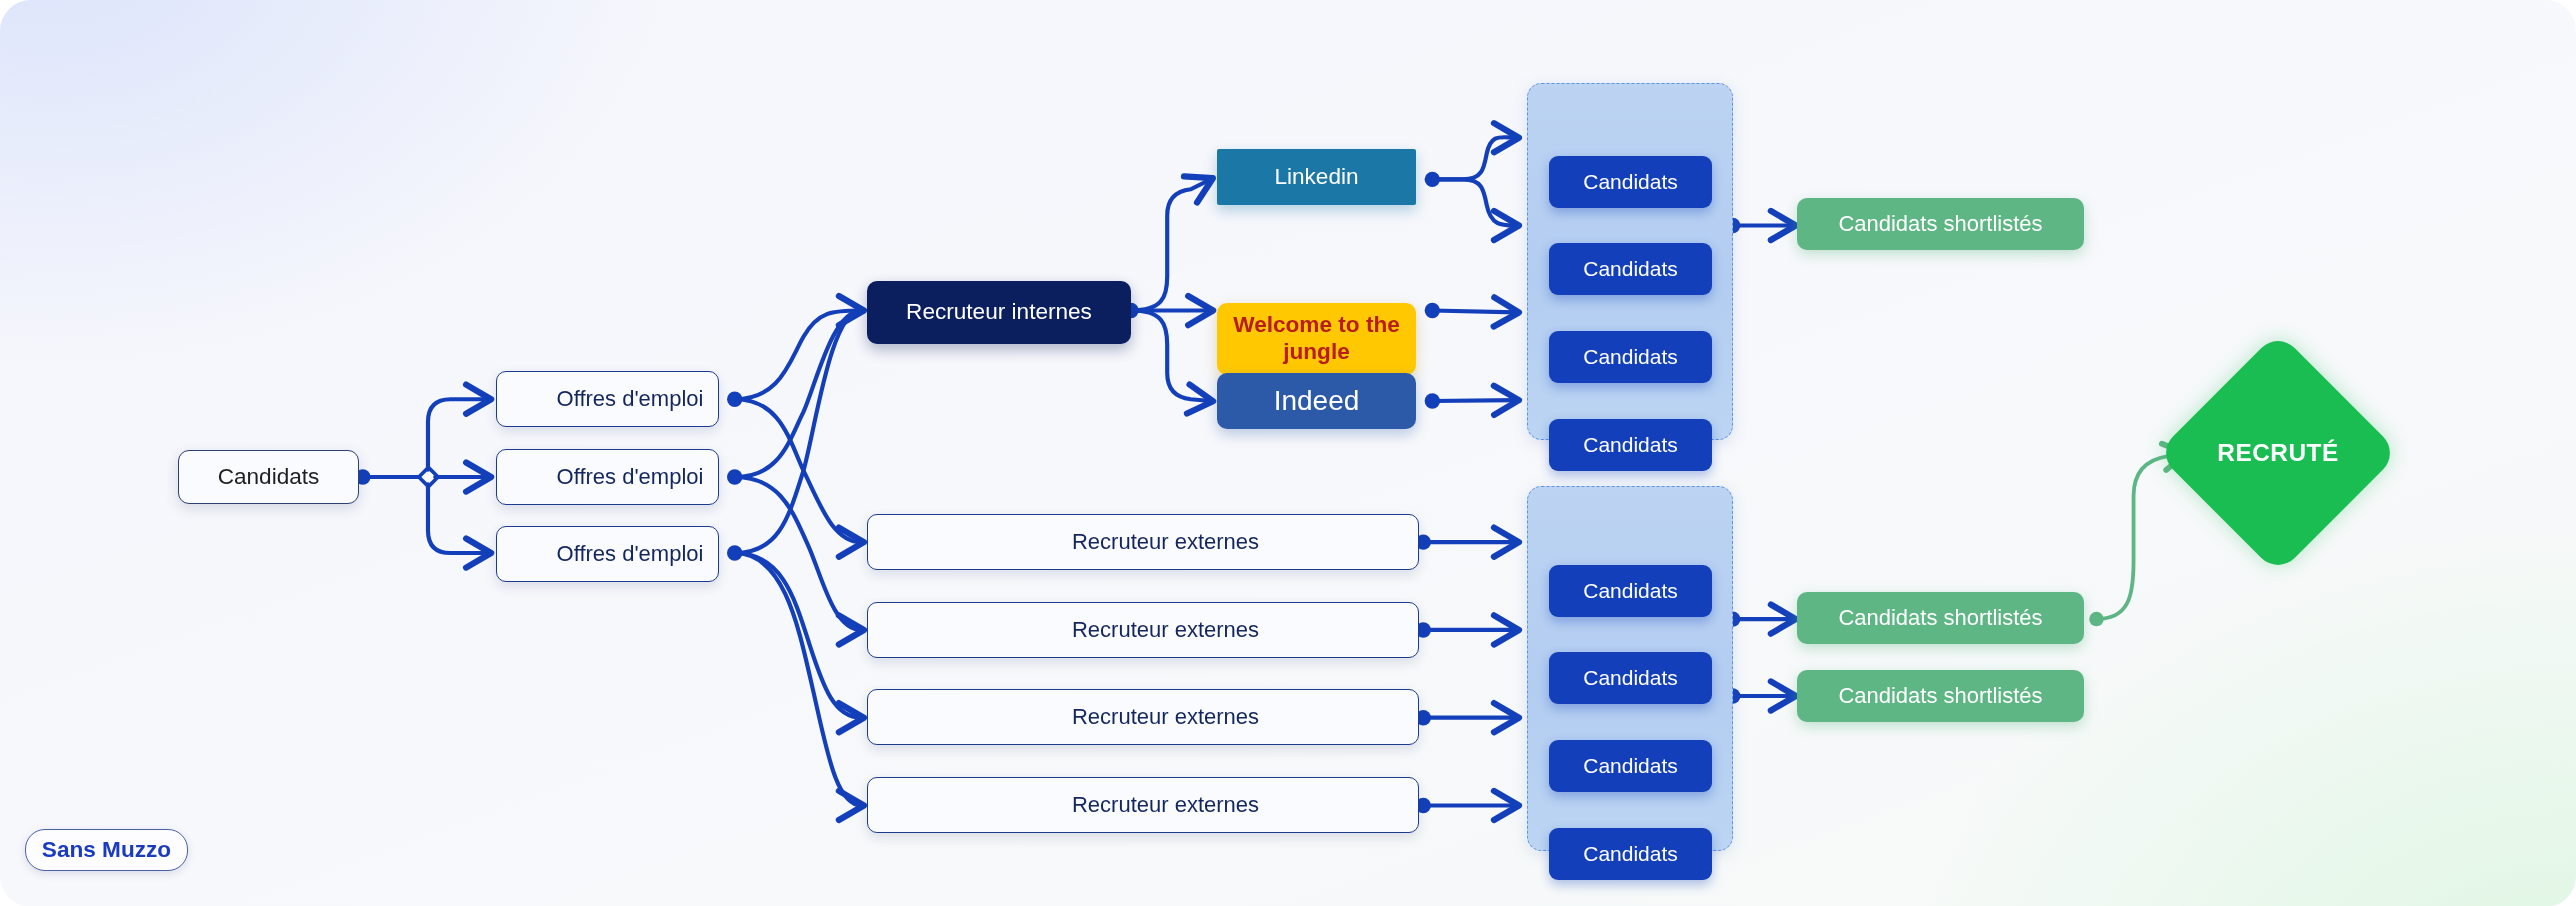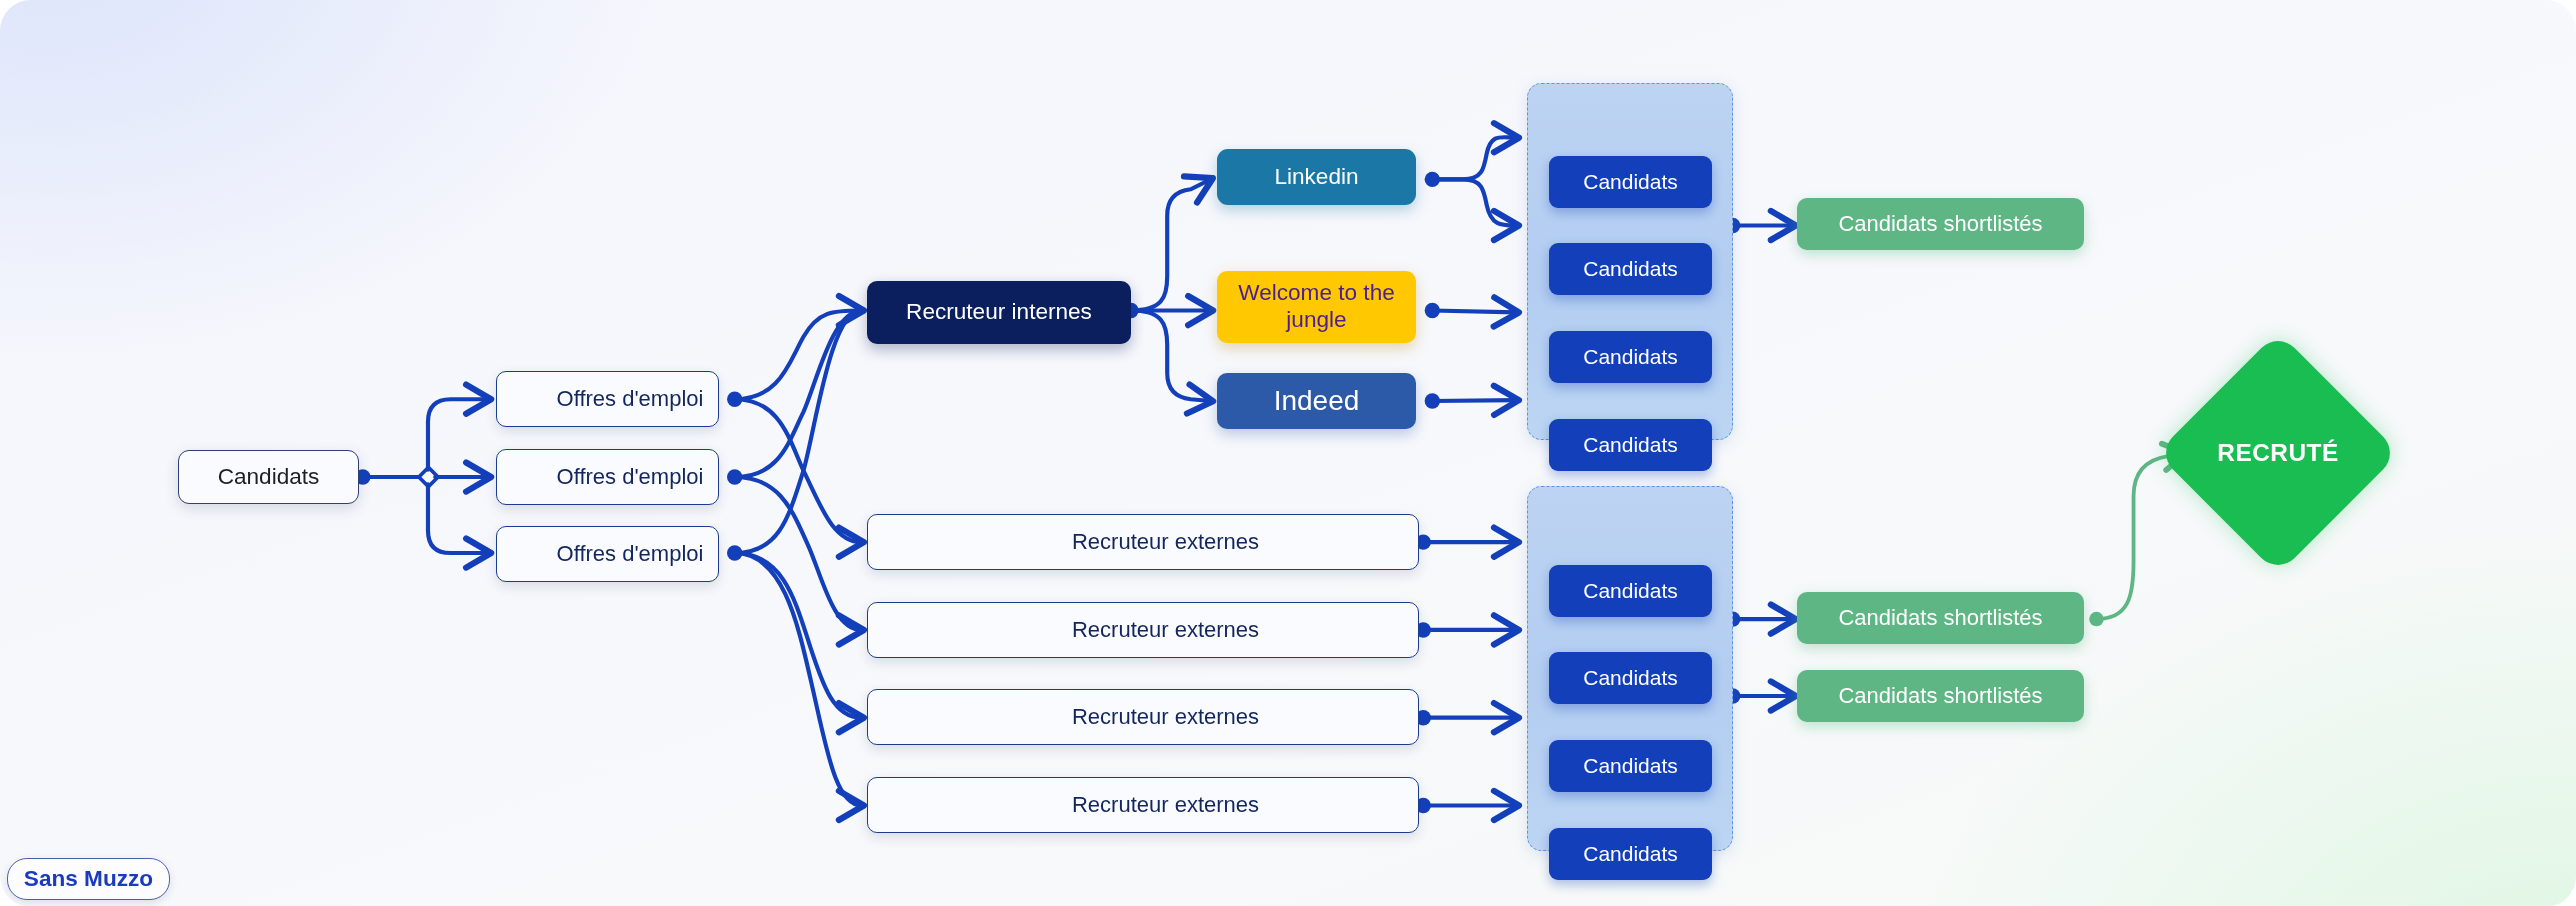--- a/index.html
+++ b/index.html
@@ -31,24 +31,24 @@
   }
   
   .n-employeur{
     background:#fafbfe;border:1.8px solid #2e3f72;border-radius:11px;
     color:#1d1f25;font-size:22.6px;
     box-shadow:0 4.5px 13.6px rgba(40,54,105,.16);
   }
   
   .n-navy{background:#0b1f5e;color:#fff;border-radius:10px;font-size:22.6px;
           box-shadow:0 5.4px 13.6px rgba(11,31,94,.3);}
-  .n-linkedin{background:#1b78a6;color:#fff;border-radius:11px;font-size:22.6px;
+  .n-linkedin{background:#1b78a6;color:#fff;border-radius:2px;font-size:22.6px;
           box-shadow:0 5.4px 13.6px rgba(27,120,166,.3);}
-  .n-wttj{background:#ffc800;color:#4c1d95;border-radius:10px;font-size:22.6px;font-weight:400;
-          box-shadow:0 5.4px 13.6px rgba(180,130,0,.28);}
+  .n-wttj{background:#ffc800;color:#b91c1c;border-radius:10px;font-size:22.6px;font-weight:700;
+          box-shadow:0 5.4px 13.6px rgba(180,130,0,.28);margin-top:32px;}
   .n-indeed{background:#2c5aa8;color:#fff;border-radius:10px;font-size:28px;
           box-shadow:0 5.4px 13.6px rgba(44,90,168,.3);}
   .n-candidat{background:#1340ba;color:#fff;border-radius:9px;font-size:21px;
           box-shadow:0 4.5px 11px rgba(19,64,186,.32);margin-top:48px;}
   .n-short{background:#5eb685;color:#fff;border-radius:10px;font-size:22px;
           box-shadow:0 4.5px 12.7px rgba(94,182,133,.36);}
 
   
   .group-box{
     position:absolute;box-sizing:border-box;
@@ -230,18 +230,18 @@
   </div>
   <div class="node n-short" style="left:1797px;top:670px;width:287px;height:52px;">
     <span>Candidats shortlistés</span>
   </div>
 
   <div class="diamond-wrap" style="left:2192px;top:367px;width:172px;height:172px;align-items:center;">
     <div class="diamond-shape"></div>
     <span class="diamond-label">RECRUTÉ</span>
   </div>
 
-  <div class="badge" style="left:7px;top:829px;width:163px;height:42px;margin-top:29px;">
+  <div class="badge" style="left:25px;top:829px;width:163px;height:42px;">
     <span>Sans Muzzo</span>
   </div>
 
 </div>
 
 
 </body></html>

